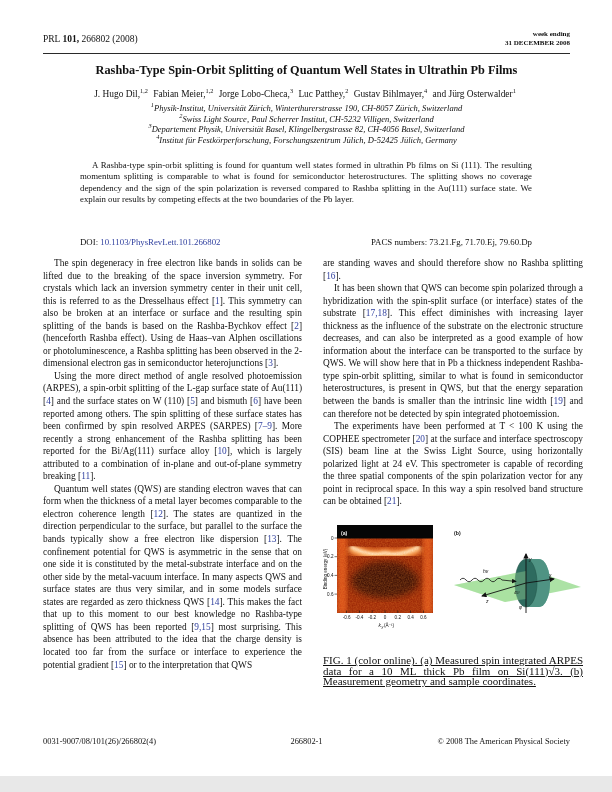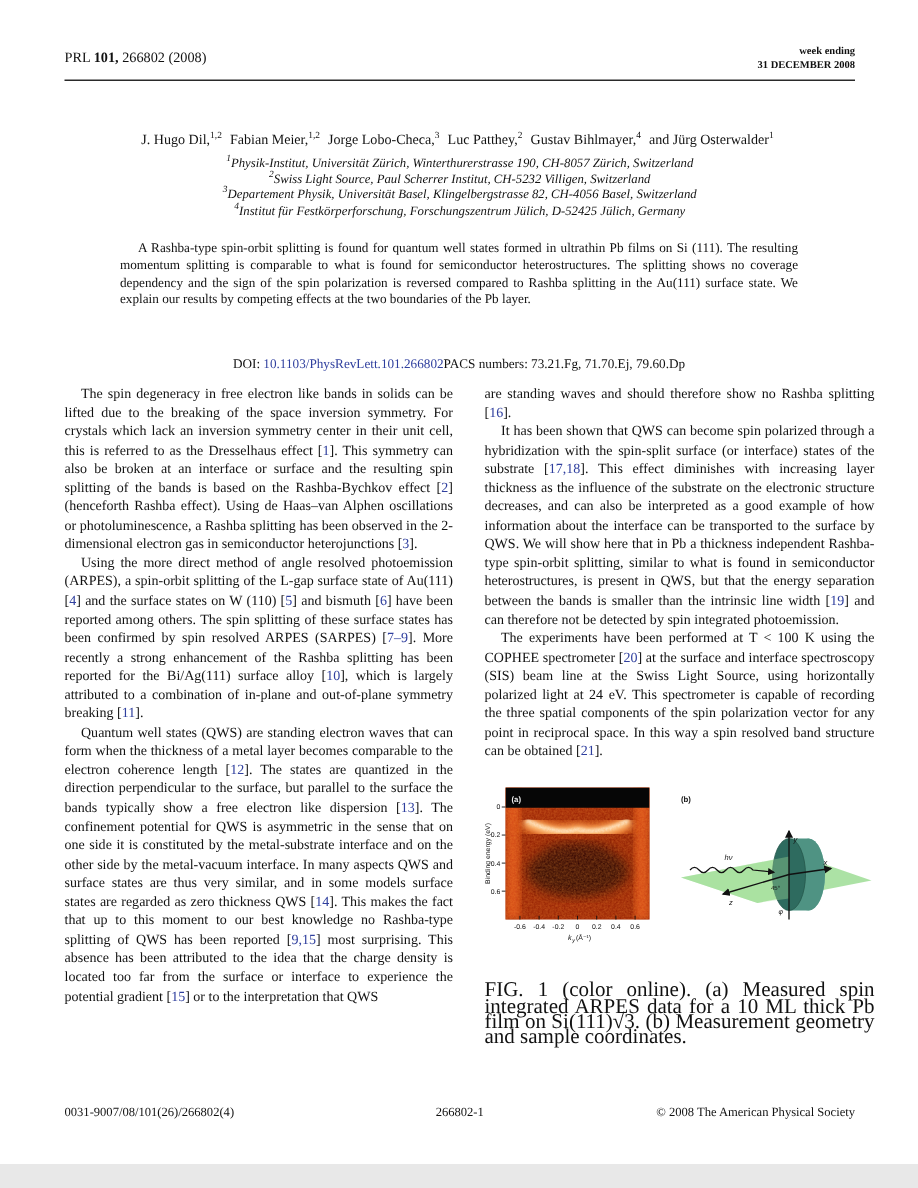--- a/index.html
+++ b/index.html
@@ -13,32 +13,32 @@
   .hdr-right{font-size:7px;text-align:right;line-height:8.5px;white-space:nowrap;font-weight:bold;}
   .hdr-rule{position:absolute;top:53px;left:43px;width:527px;height:0;border-top:1.6px solid #2a2a2a;}
   
   .title{position:absolute;top:63px;left:43px;width:527px;text-align:center;font-size:12.3px;font-weight:bold;}
   .authors{position:absolute;top:89px;left:33px;width:547px;text-align:center;font-size:9.4px;}
   .authors sup, .affil sup, .aff-sup{font-size:6.3px;vertical-align:super;line-height:0;}
   .auth-seg{margin-right:3px;}
   .affils{position:absolute;top:103px;left:43px;width:527px;text-align:center;font-style:italic;font-size:8.5px;line-height:10.6px;}
   .received{position:absolute;top:146px;left:43px;width:527px;text-align:center;font-size:8.6px;}
   .abstract{position:absolute;top:160px;left:80px;width:452px;font-size:8.8px;line-height:11.3px;text-align:justify;text-indent:12px;}
-  .doi-row{position:absolute;top:237px;left:80px;width:452px;display:flex;justify-content:center;font-size:8.8px;}
+  .doi-row{position:absolute;top:237px;left:80px;width:452px;display:flex;justify-content:space-between;font-size:8.8px;}
   .link{color:#2f3f9e;text-decoration:none;}
   .ref{color:#2f3f9e;}
   
   .col{position:absolute;top:257px;font-size:9.35px;line-height:12.55px;text-align:justify;}
   .col1{left:43px;width:259px;}
   .col2{left:323px;width:260px;}
   .col p{margin:0;text-indent:11px;}
   .col p.cont{text-indent:0;}
   
   .figure{margin-top:13px;}
-  .figcap{margin-top:7px;font-size:14px;line-height:10.3px;text-align:justify;text-indent:0 !important;}
+  .figcap{margin-top:7px;font-size:11px;line-height:10.3px;text-align:justify;text-indent:0 !important;text-decoration:underline;}
   
   .ftr{position:absolute;top:737px;left:43px;width:527px;display:flex;font-size:8.4px;}
   .ftr .f-left{flex:1;text-align:left;}
   .ftr .f-mid{flex:1;text-align:center;}
   .ftr .f-right{flex:1;text-align:right;white-space:nowrap;}
   svg text{font-family:"Liberation Sans","DejaVu Sans",sans-serif;}
 </style>
 </head>
 <body>
 
@@ -46,20 +46,21 @@
 
   <div class="hdr">
     <div class="hdr-left"><span>PRL </span><b>101,</b><span> 266802 (2008)</span></div>
     <div class="hdr-right">
       <div>week ending</div>
       <div>31 DECEMBER 2008</div>
     </div>
   </div>
   <div class="hdr-rule"></div>
 
+  <div class="title">Rashba-Type Spin-Orbit Splitting of Quantum Well States in Ultrathin Pb Films</div>
 
   <div class="authors">
     <span class="auth-seg"><span>J. Hugo Dil,</span><sup>1,2</sup></span>
     <span class="auth-seg"><span>Fabian Meier,</span><sup>1,2</sup></span>
     <span class="auth-seg"><span>Jorge Lobo-Checa,</span><sup>3</sup></span>
     <span class="auth-seg"><span>Luc Patthey,</span><sup>2</sup></span>
     <span class="auth-seg"><span>Gustav Bihlmayer,</span><sup>4</sup></span>
     <span class="auth-seg"><span>and Jürg Osterwalder</span><sup>1</sup></span>
   </div>
 

